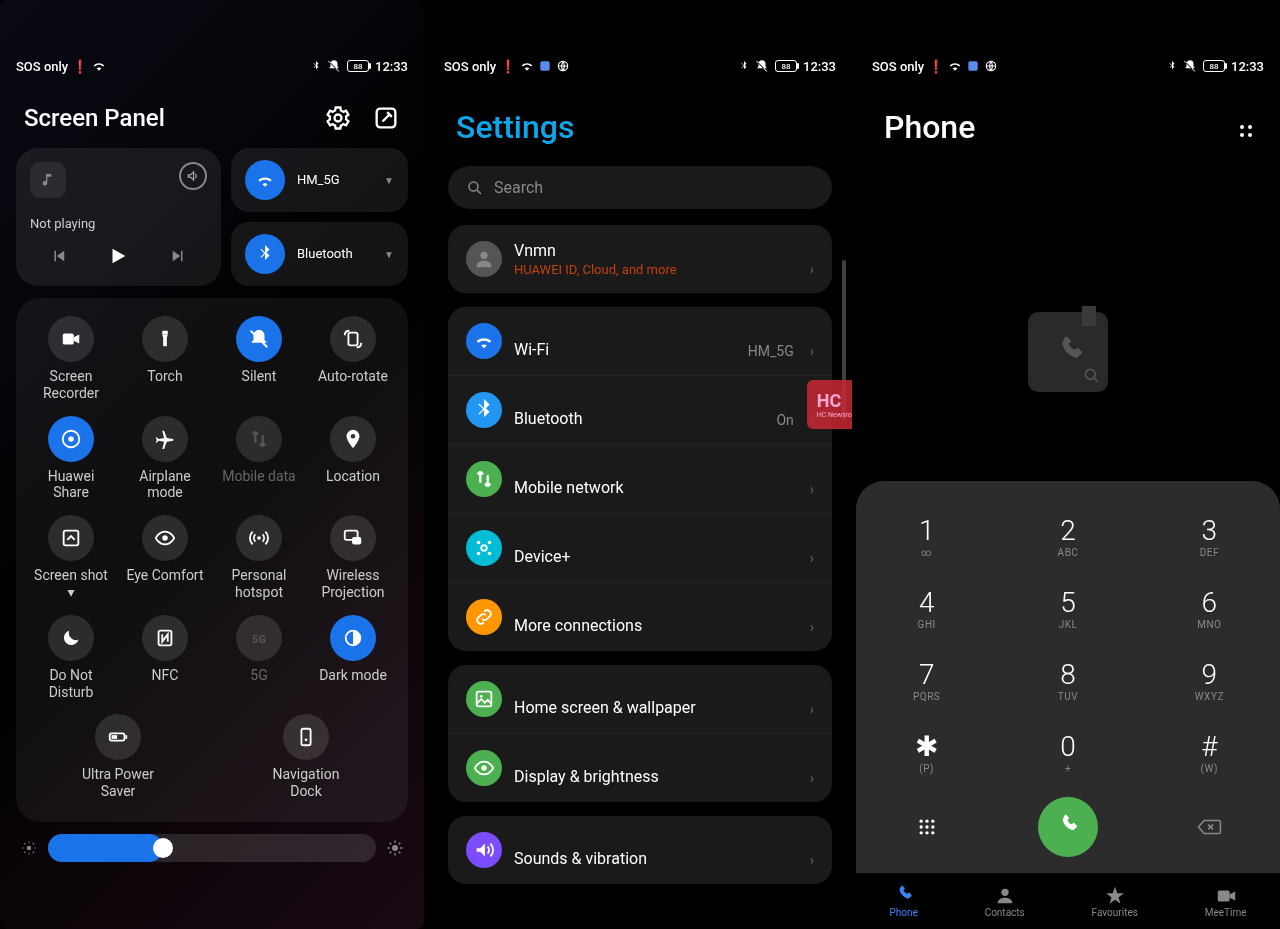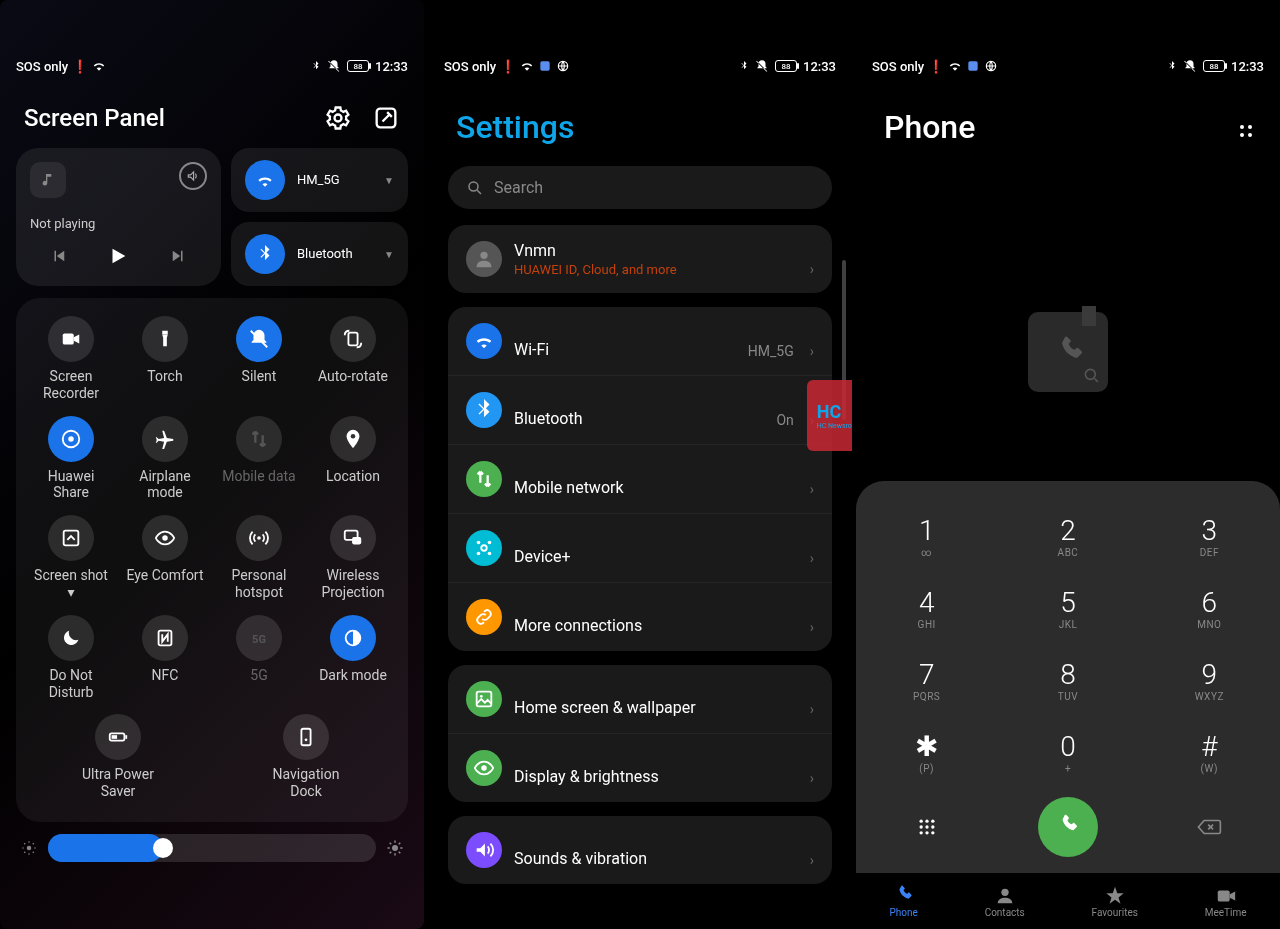--- a/index.html
+++ b/index.html
@@ -89,21 +89,21 @@
 .dial-menu-btn { display: flex; justify-content: center; color: #fff; cursor: pointer; }
 .call-btn { width: 60px; height: 60px; background: #4caf50; border-radius: 50%; display: flex; align-items: center; justify-content: center; color: #fff; margin: 0 auto; cursor: pointer; }
 .back-btn { display: flex; justify-content: center; color: #888; cursor: pointer; }
 .phone-nav { position: absolute; bottom: 0; left: 0; right: 0; height: 56px; background: #000; display: flex; justify-content: space-around; align-items: center; }
 .nav-item { display: flex; flex-direction: column; align-items: center; gap: 2px; cursor: pointer; color: #888; }
 .nav-item.active { color: #3b82f6; }
 .nav-icon { font-size: 18px; height: 20px; }
 .nav-label { font-size: 10px; }
 
 
-.watermark { position: absolute; top: 380px; right: -20px; background: rgba(200,40,50,0.85); color: #0ea5e9; padding: 21px 10px; border-radius: 6px; font-weight: bold; font-size: 18px; z-index: 10; margin-left: 39px; }
+.watermark { position: absolute; top: 380px; right: -20px; background: rgba(200,40,50,0.85); color: #f9a8d4; padding: 10px 10px; border-radius: 6px; font-weight: bold; font-size: 18px; z-index: 10; margin-left: 39px; }
 .watermark .sub { font-size: 7px; font-weight: normal; display: block; }
 
 svg { display: block; }
 </style>
 </head>
 <body>
 
 <div class="phone p1">
   <div class="status-bar">
     <div class="status-left">

